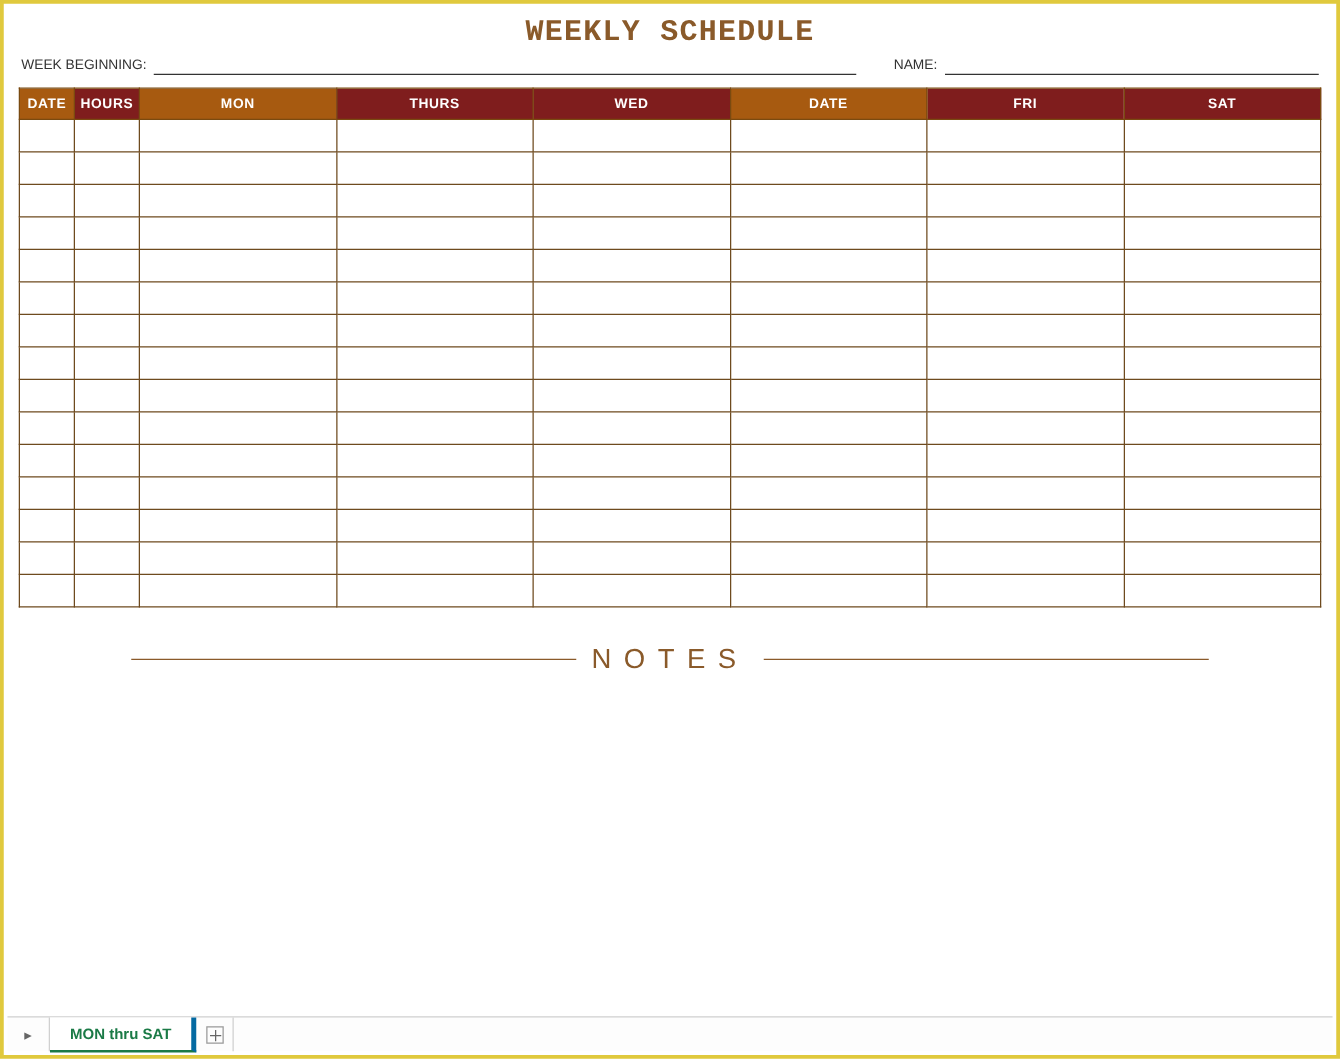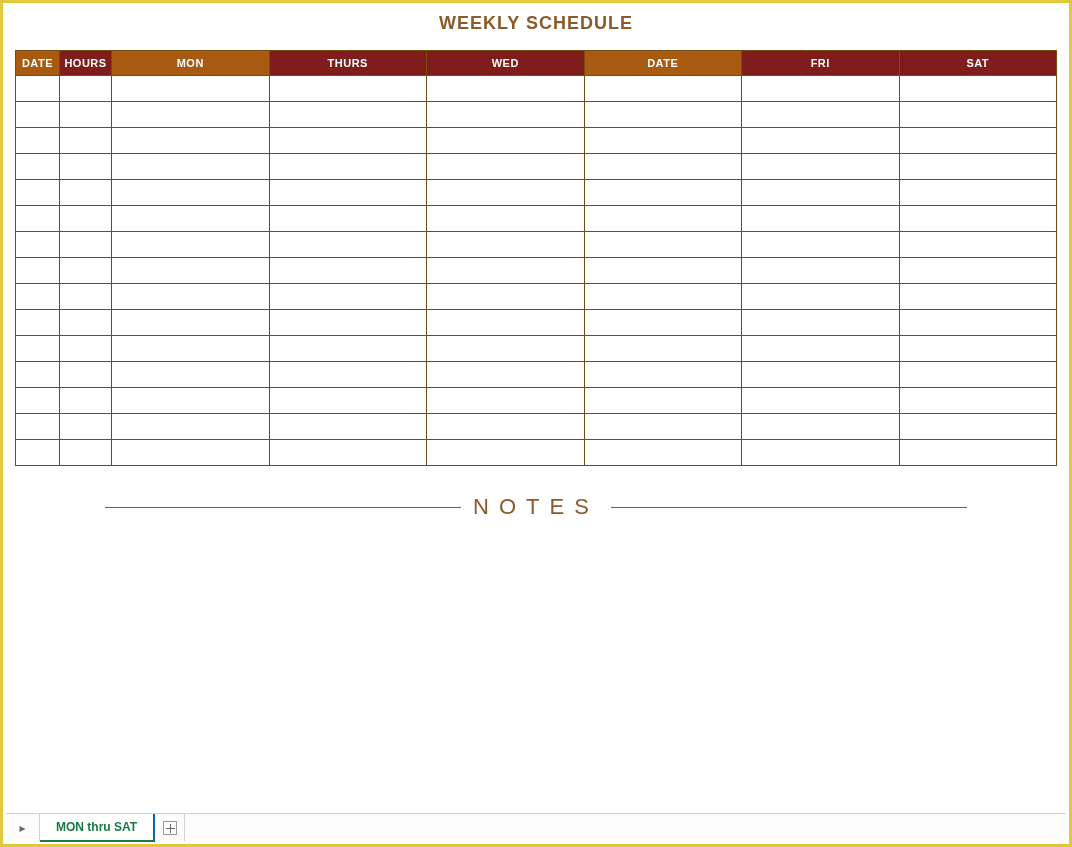--- a/index.html
+++ b/index.html
@@ -9,25 +9,25 @@
     width: 1072px;
     height: 847px;
     position: relative;
     border: 3px solid #e0c93d;
   }
   .page {
     padding: 8px 12px 0 12px;
   }
   .title {
     text-align: center;
-    font-size: 18px;
+    font-size: 24px;
     font-weight: bold;
     letter-spacing: 1px;
     color: #8a5a2a;
-    font-family: Liberation Sans, sans-serif;
+    font-family: Liberation Mono, monospace;
     margin: 2px 0 6px 0;
   }
   .meta-row {
     display: flex;
     align-items: flex-end;
     gap: 30px;
     margin: 6px 2px 10px 2px;
     font-size: 11px;
     color: #333;
   }
@@ -106,21 +106,21 @@
     align-items: center;
     justify-content: center;
     border-right: 1px solid #d0d0d0;
     color: #666;
     cursor: pointer;
   }
   .tab {
     padding: 0 16px;
     display: flex;
     align-items: center;
-    border-right: 2px solid #0369a1;
+    border-right: 4px solid #0369a1;
     color: #1a7a46;
     font-weight: bold;
     background: #fff;
     border-bottom: 2px solid #1a7a46;
     margin-bottom: -1px;
     cursor: pointer;
   }
   .tab-add {
     width: 30px;
     display: flex;
@@ -144,20 +144,28 @@
   .tab-add .plus-box::before { left: 6px; top: 2px; width: 1px; height: 9px; }
   .tab-add .plus-box::after  { top: 6px; left: 2px; height: 1px; width: 9px; }
 </style>
 </head>
 <body>
 
 <div class="page">
   <div class="title">WEEKLY SCHEDULE</div>
 
   <div class="meta-row">
+    <div class="meta-field">
+      <span class="meta-label">WEEK BEGINNING:</span>
+      <span class="meta-line"></span>
+    </div>
+    <div class="meta-field name">
+      <span class="meta-label">NAME:</span>
+      <span class="meta-line"></span>
+    </div>
   </div>
 
   <table class="schedule">
     <colgroup id="colgroup">
         <col class="col-date">
         <col class="col-hours">
         <col class="col-day">
         <col class="col-day">
         <col class="col-day">
         <col class="col-day">

